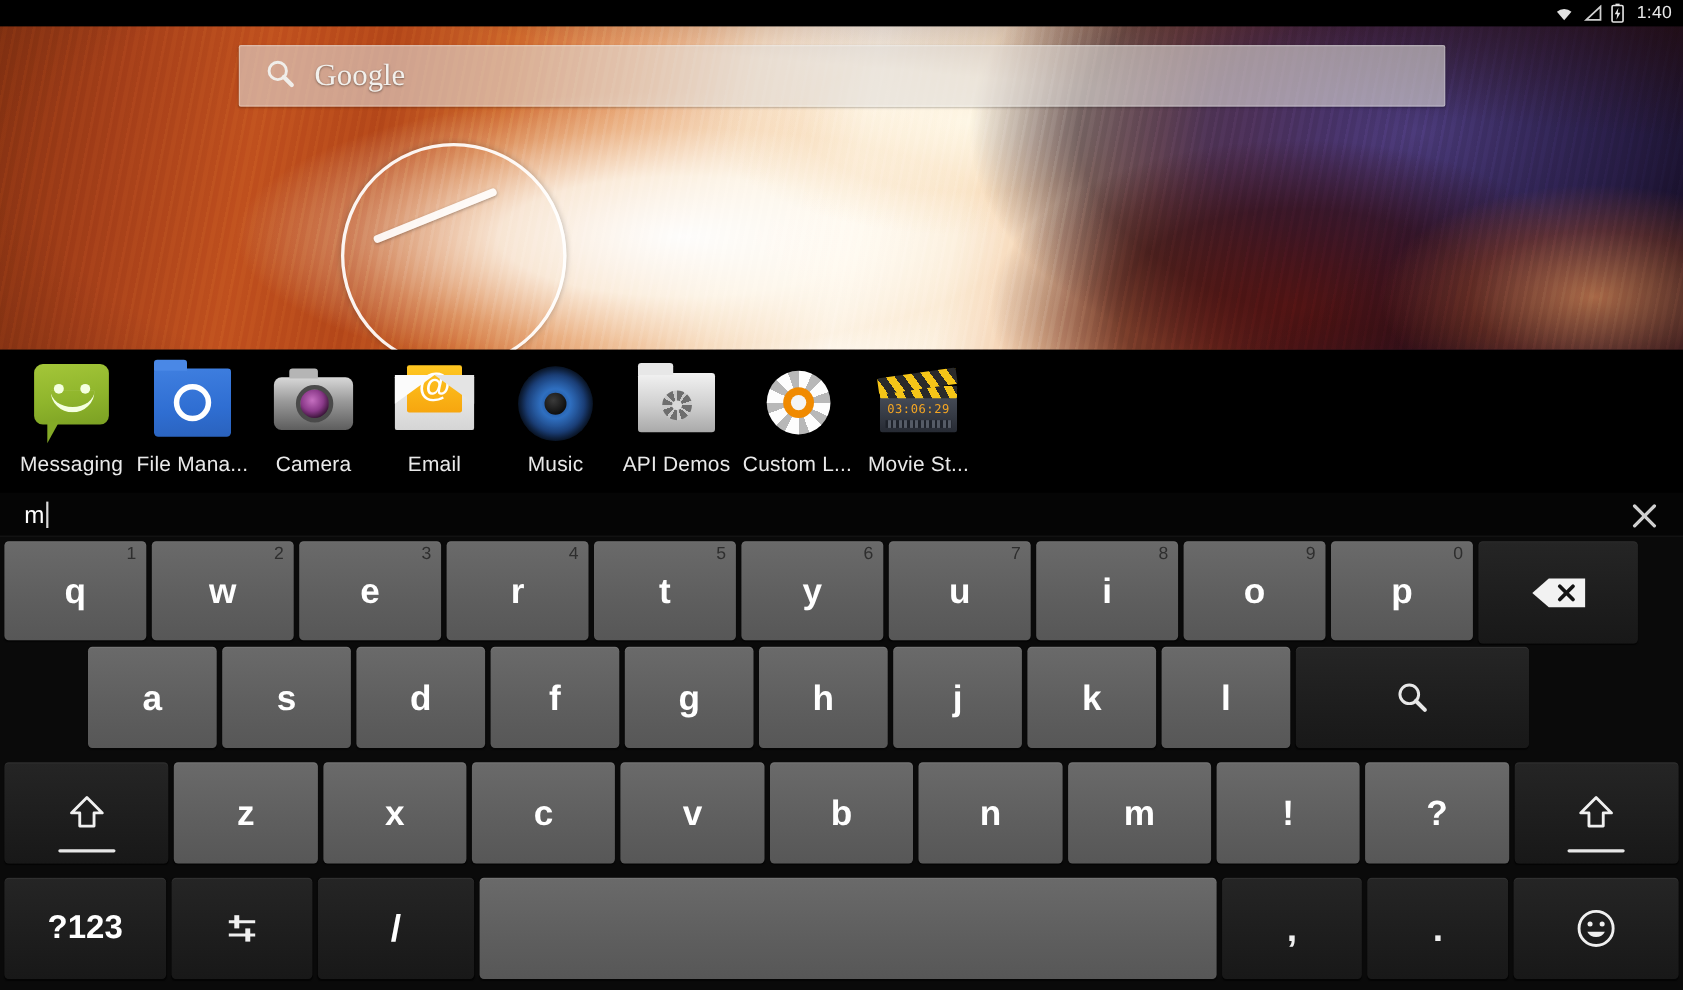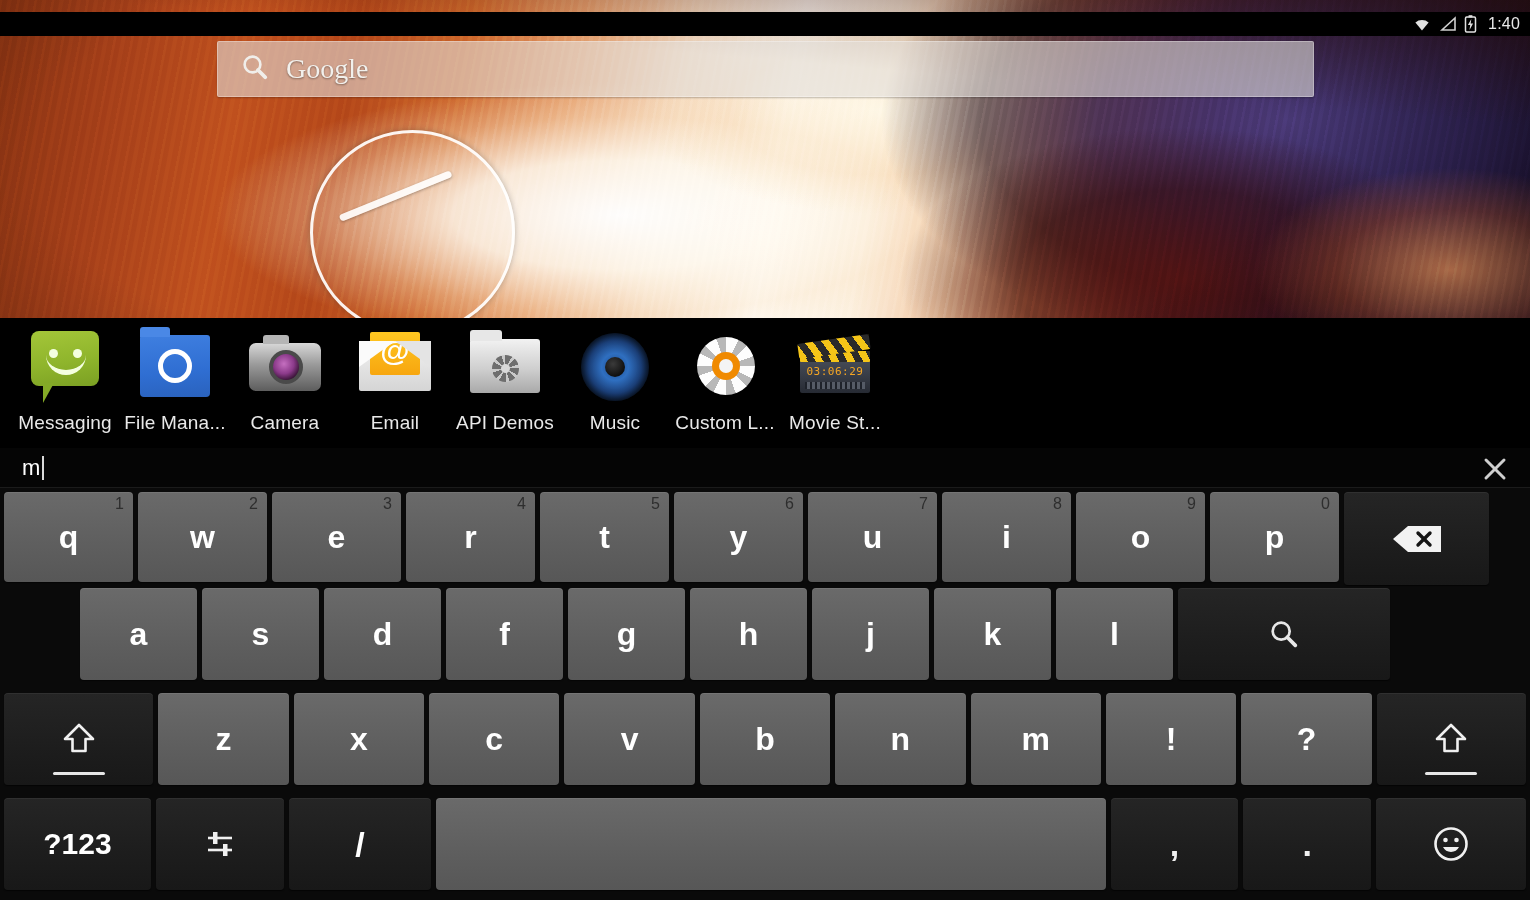--- a/index.html
+++ b/index.html
@@ -9,21 +9,21 @@
     font-family:"Liberation Sans", sans-serif;
     overflow:hidden;
   }
   #screen { position:relative; width:1530px; height:900px; background:#000; overflow:hidden; }
 
   
   .statusbar{
     position:absolute; left:0; top:0; width:1530px; height:24px;
     background:#000; z-index:40;
     display:flex; align-items:center; justify-content:flex-end;
-    padding-right:10px; gap:7px;margin-top:12px;
+    padding-right:10px; gap:7px;
   }
   .sb-icon{ display:inline-flex; align-items:center; justify-content:center; }
   .sb-time{ color:#e8e8e8; font-size:16px; letter-spacing:.2px; margin-left:4px; }
 
   
   .wallpaper{
     position:absolute; left:0; top:0; width:1530px; height:318px; overflow:hidden;
     background:#2a0f08;
   }
   .wp-layer{ position:absolute; inset:0; }
@@ -404,34 +404,34 @@
           <span class="card"></span>
           <span class="flapL"></span>
             <span class="flapR"></span>
         </div>
       </div>
       <div class="app-label">Email</div>
     </div>
 
     <div class="app">
       <div class="app-icon">
+        <div class="ic-music">
+            <span class="cone"></span>
+          </div>
+      </div>
+      <div class="app-label">Music</div>
+    </div>
+
+    <div class="app">
+      <div class="app-icon">
         <div class="ic-apifolder">
             <span class="gearshape g"></span>
           </div>
       </div>
       <div class="app-label">API Demos</div>
-    </div>
-
-    <div class="app">
-      <div class="app-icon">
-        <div class="ic-music">
-            <span class="cone"></span>
-          </div>
-      </div>
-      <div class="app-label">Music</div>
     </div>
 
     <div class="app">
       <div class="app-icon ic-settings">
         <span class="g2"></span>
           <span class="ocenter"></span>
           <span class="ohole"></span>
       </div>
       <div class="app-label">Custom L...</div>
     </div>

